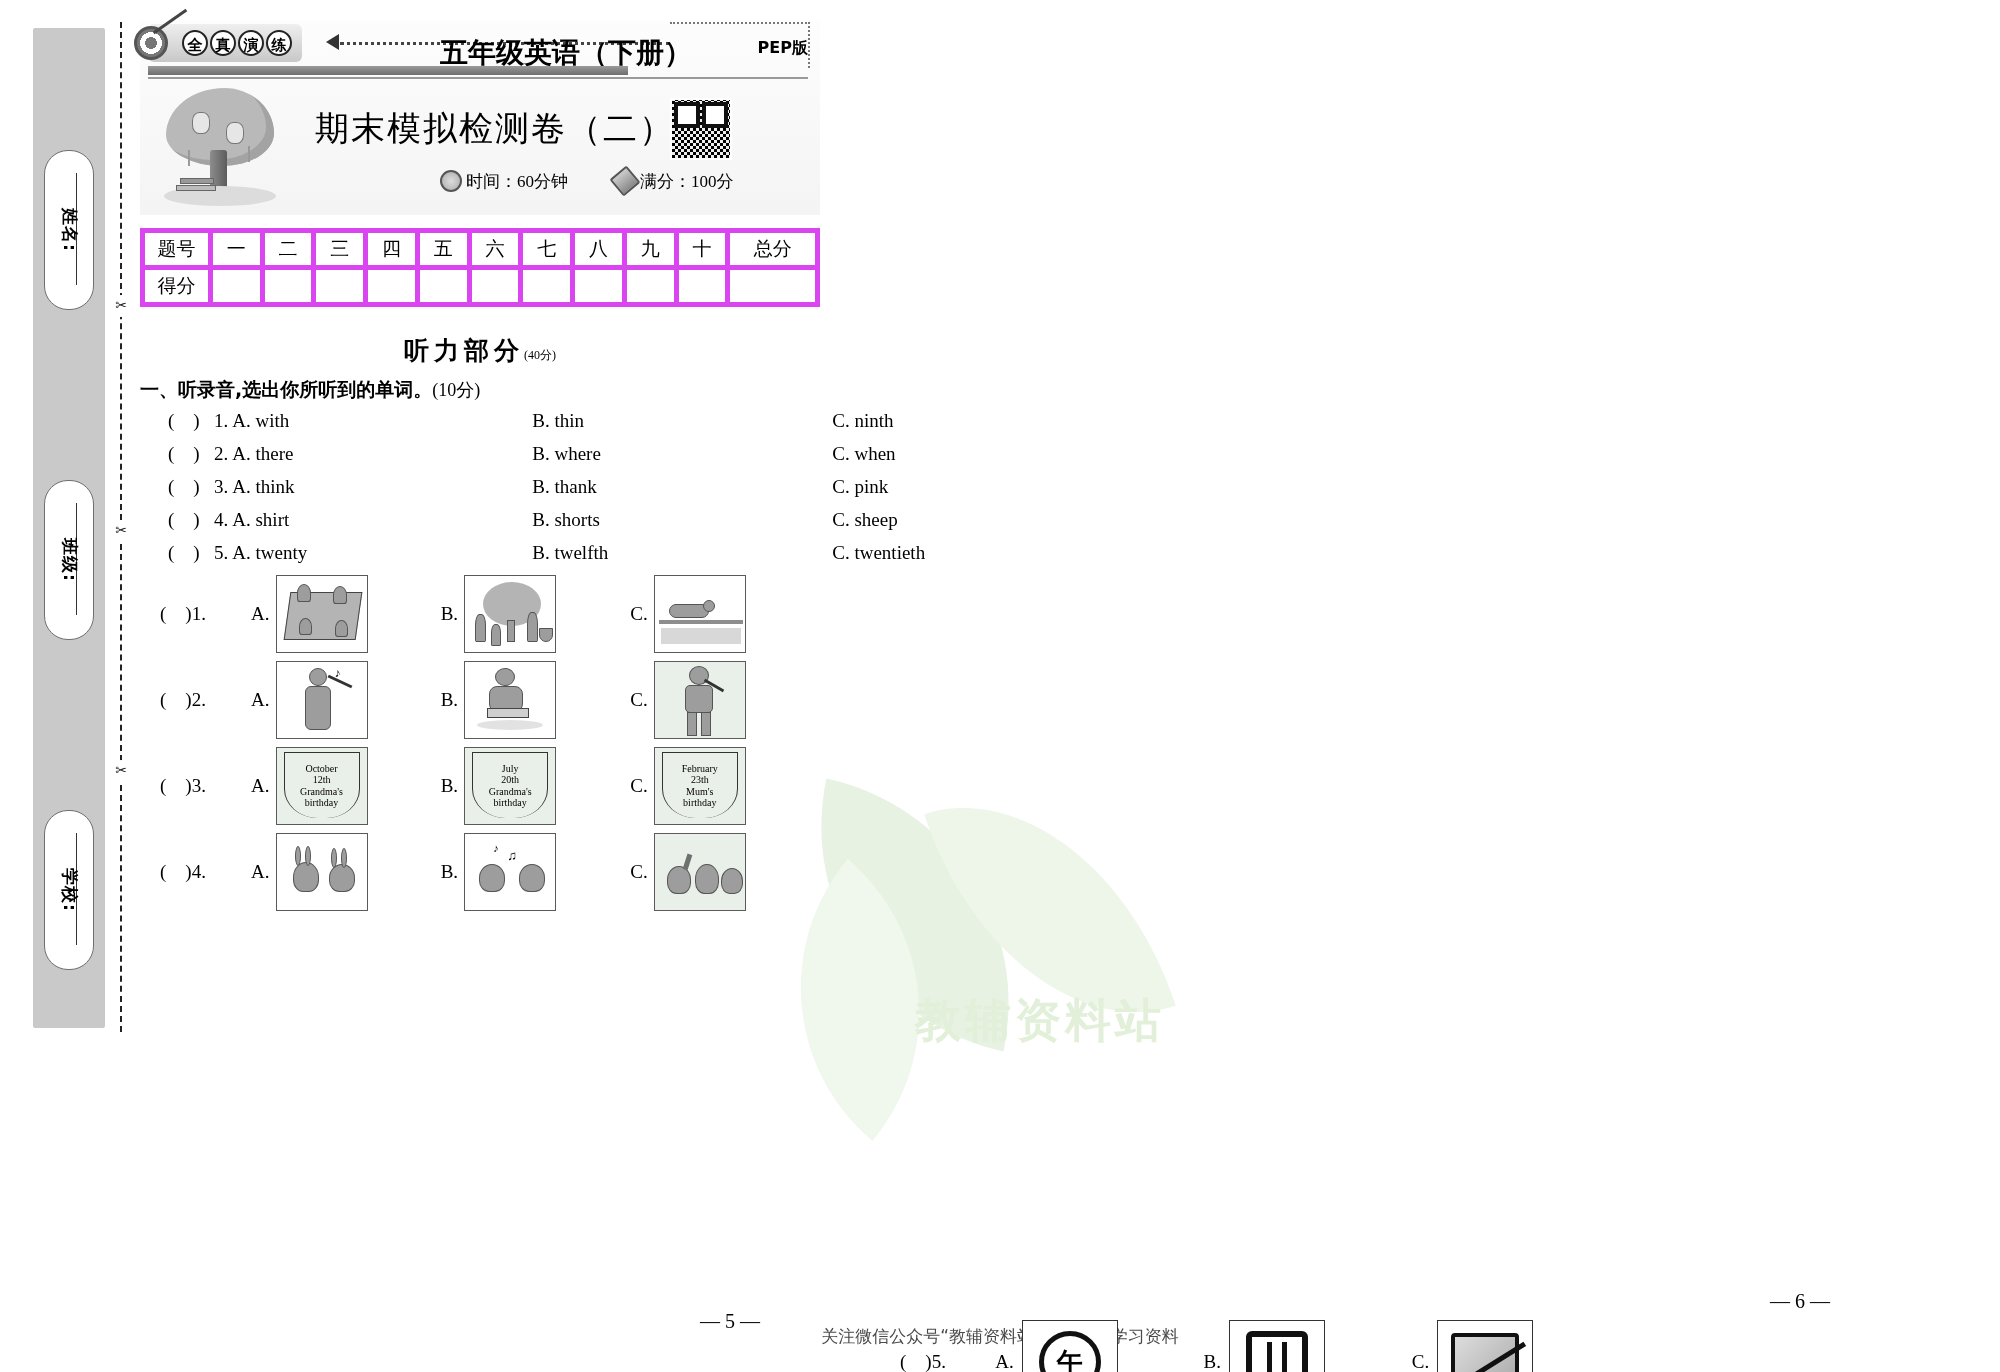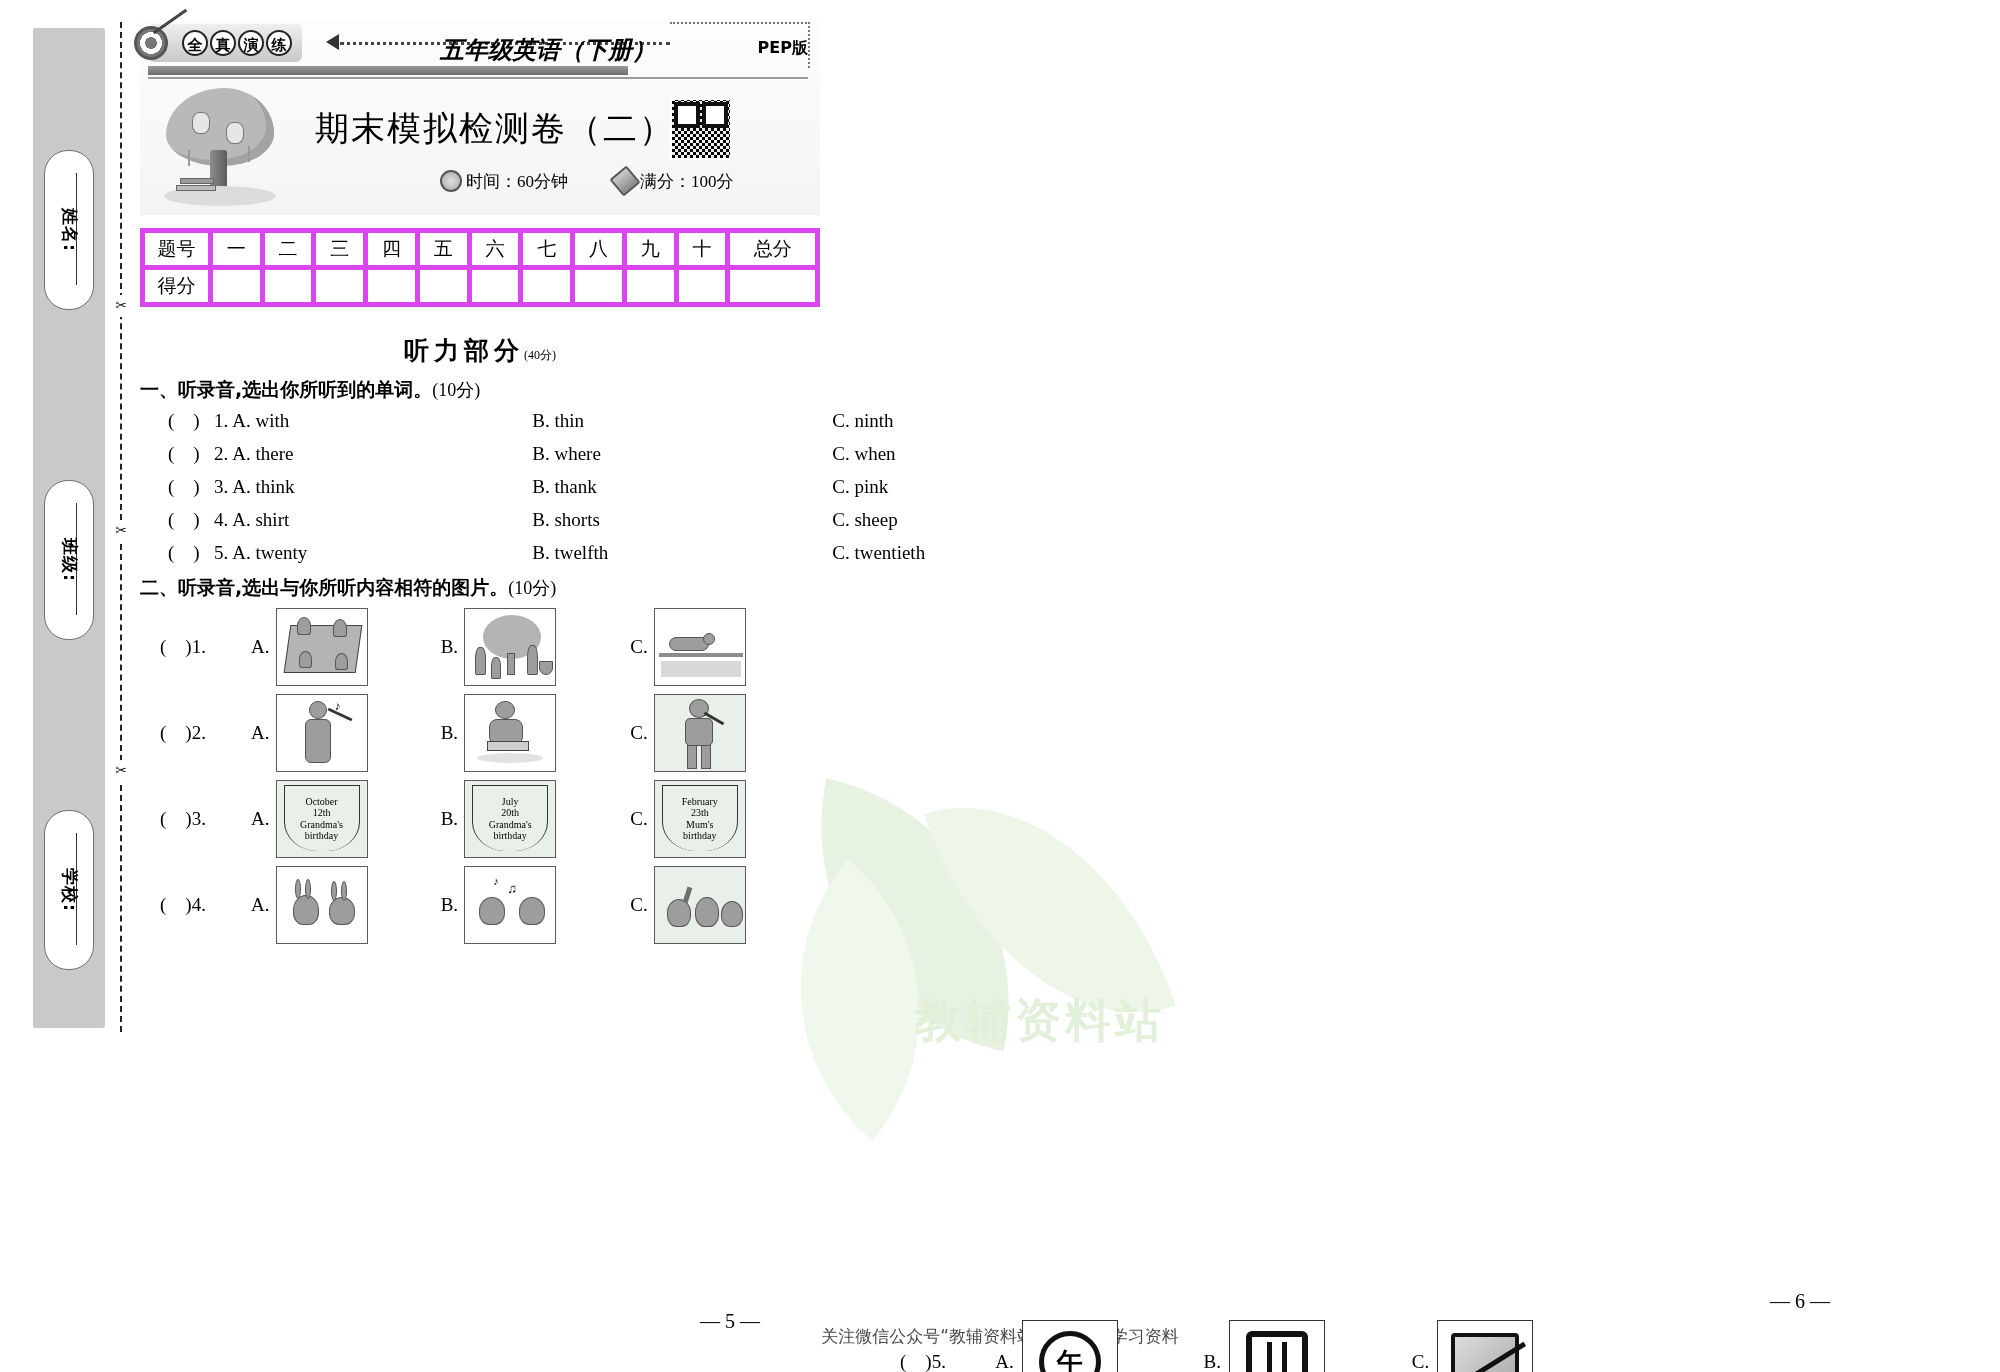--- a/index.html
+++ b/index.html
@@ -83,21 +83,21 @@
     position:absolute; left:200px; top:22px; width:330px; height:0;
     border-top:3px dotted #444;
   }
   .dot-arrow{
     position:absolute; left:186px; top:14px;
     width:0;height:0;border-top:8px solid transparent;border-bottom:8px solid transparent;
     border-right:13px solid #333;
   }
   .grade-label{
     position:absolute; left:300px; top:14px;
-    font-family:"DejaVu Sans",sans-serif; font-size:24px; font-weight:bold;font-style:italic;
+    font-family:"DejaVu Sans",sans-serif; font-size:28px; font-weight:bold;
   }
   .edition{
     position:absolute; right:12px; top:18px;
     font-family:"DejaVu Sans",sans-serif; font-size:16px; font-weight:bold;
   }
   .notch{
     position:absolute; left:530px; top:2px; width:140px; height:46px;
     border-top:2px dotted #777; border-right:2px dotted #777;
   }
   .bar-grey{
@@ -452,23 +452,20 @@
       <span class="q-c">C. sheep</span>
     </div>
     <div class="q-row">
       <span class="q-brk">(&nbsp;&nbsp;&nbsp;&nbsp;)</span>
       <span class="q-num">5.</span>
       <span class="q-a">A. twenty</span>
       <span class="q-b">B. twelfth</span>
       <span class="q-c">C. twentieth</span>
     </div>
 
-    <div class="sec-head">
-      <span>二、听录音,选出与你所听内容相符的图片。</span><span class="pts">(10分)</span>
-    </div>
 
     <div class="pic-row">
       <span class="pic-lead">
         <span>(&nbsp;&nbsp;&nbsp;&nbsp;)</span><span>1.</span>
       </span>
       <span class="pic-opt">
         <span class="lab">A.</span>
         <span class="pic-box">
           <span class="blob" style="left:10px;top:16px;width:72px;height:48px;transform:skewX(-8deg);border:1px solid #444;"></span>
           <span class="fig" style="left:20px;top:8px;width:14px;height:18px;border-radius:50% 50% 20% 20%;"></span>

